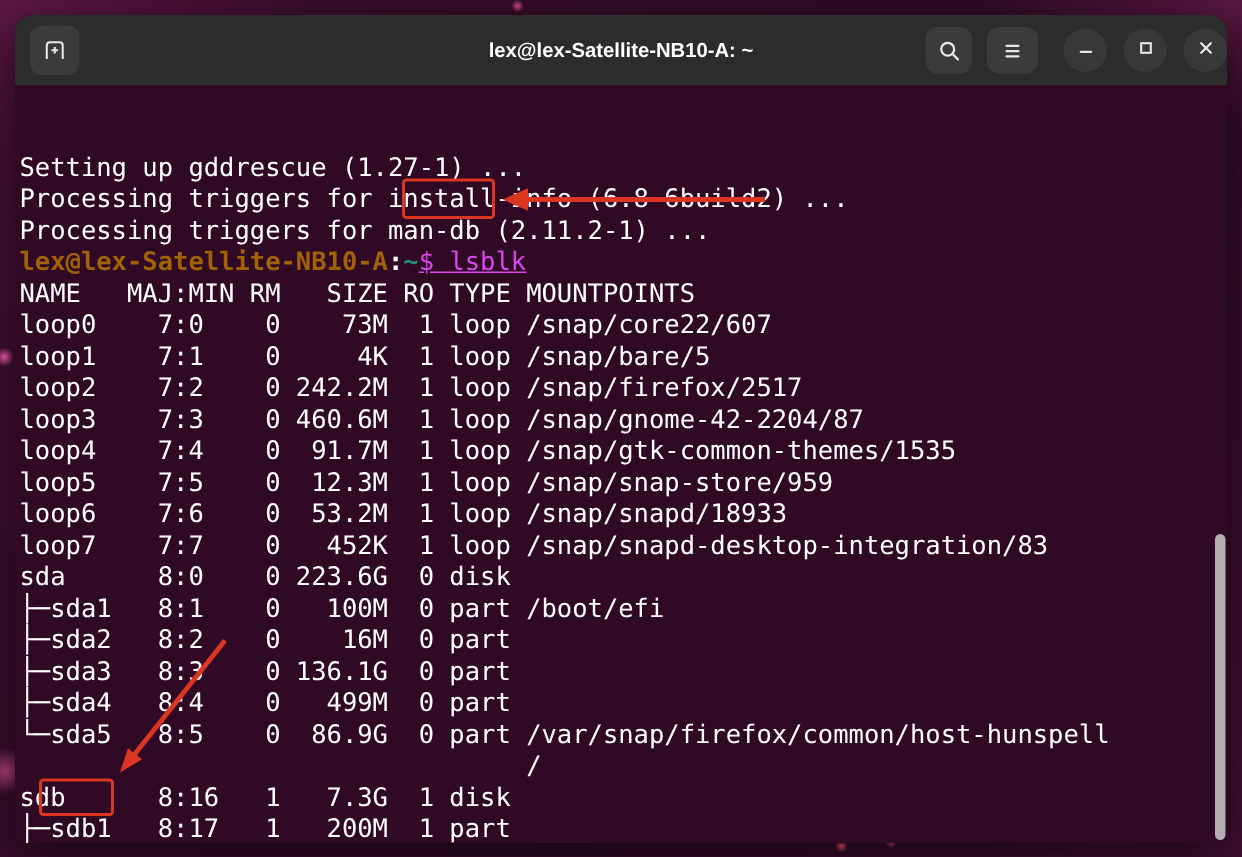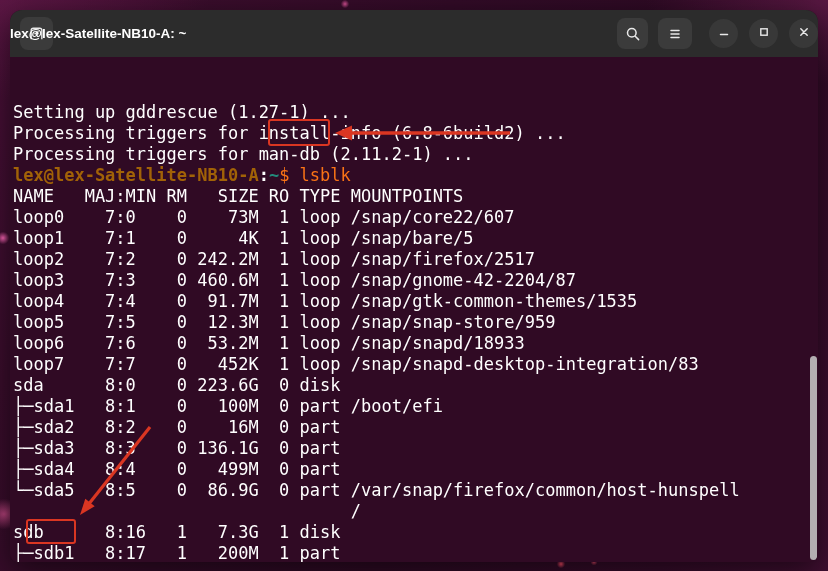--- a/index.html
+++ b/index.html
@@ -25,21 +25,21 @@
     box-shadow: 0 8px 30px rgba(0,0,0,0.55);
     overflow: hidden;
     background: #300a24;
   }
 
   .titlebar {
     position: relative; height: 47px; background: #2c2c2c;
     display: flex; align-items: center;
   }
   .titlebar .title {
-    position: absolute; left: 0; right: 0; 
+    position: absolute; left: 0; right: 0; text-align: center;
     color: #ffffff; font-size: 13.5px; font-weight: bold; pointer-events: none;
   }
   .tb-btn {
     position: absolute; top: 7px; height: 33px; width: 33px;
     background: #3b3b3b; border: none; border-radius: 8px;
     display: flex; align-items: center; justify-content: center; cursor: pointer;
   }
   .tb-btn svg { display: block; }
   .btn-newtab { left: 10px; }
   .btn-search { left: 607px; top: 8px; width: 31px; height: 31px; }
@@ -57,21 +57,21 @@
     position: relative; height: 373px; background: #300a24;
     padding: 3px 0 0 3px;
     font-family: "DejaVu Sans Mono", "Liberation Mono", monospace;
     font-size: 17px; line-height: 21px; color: #ffffff;
     white-space: pre;
   }
   .tline { height: 21px; }
   .c-user { color: #a16207; font-weight: bold; }
   .c-sep  { color: #ffffff; font-weight: bold; }
   .c-path { color: #23897a; font-weight: bold; }
-  .c-sym  { color: #f97316; }
+  .c-sym  { color: #d946ef; text-decoration: underline; }
 
   .scroll-thumb {
     position: absolute; right: 1px; top: 299px; width: 7px; height: 204px;
     background: #b3aeb1; border-radius: 4px;
   }
 
   
   .ann-box {
     position: absolute; border: 2px solid #da3622; border-radius: 3px;
     pointer-events: none; background: transparent;

